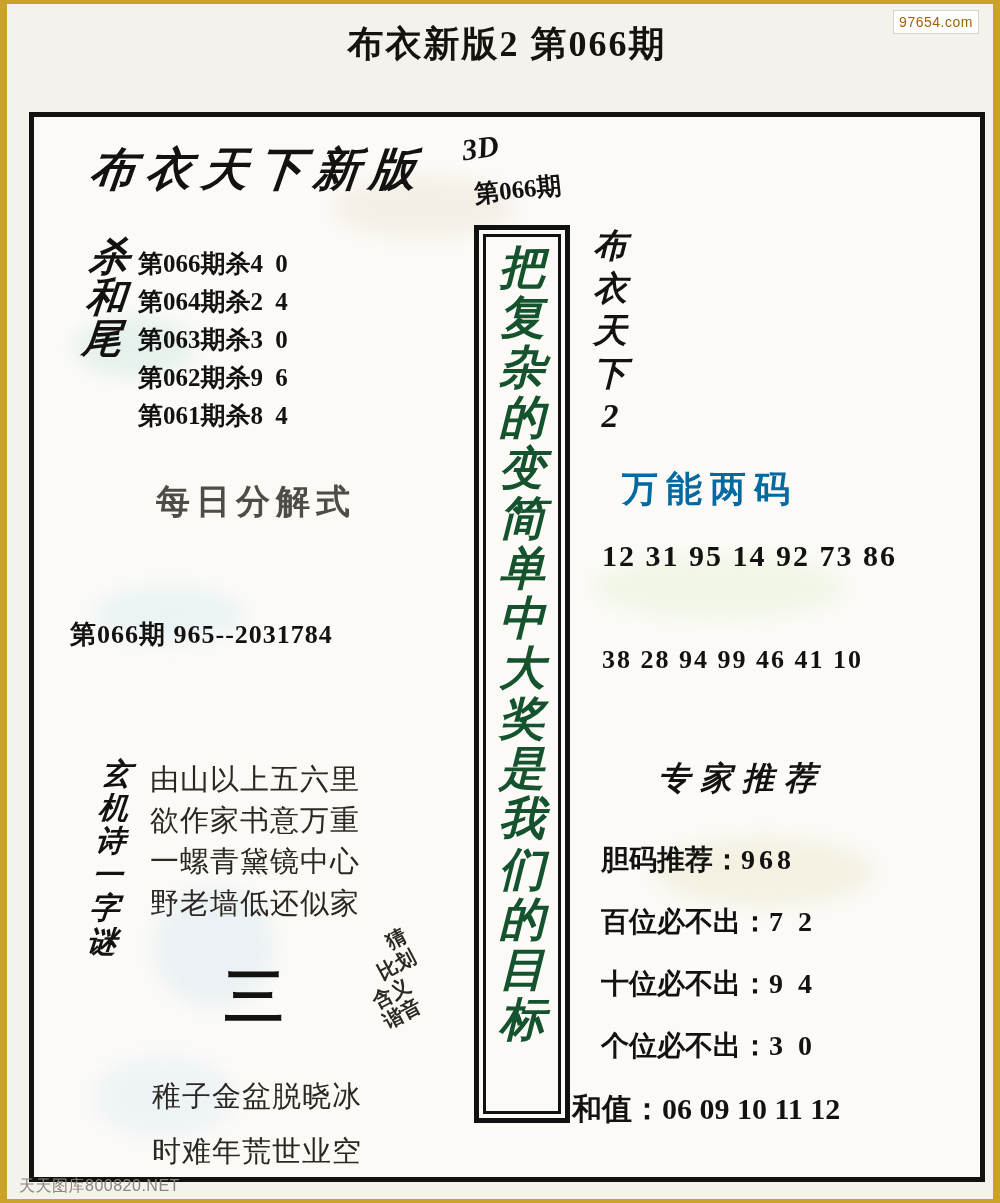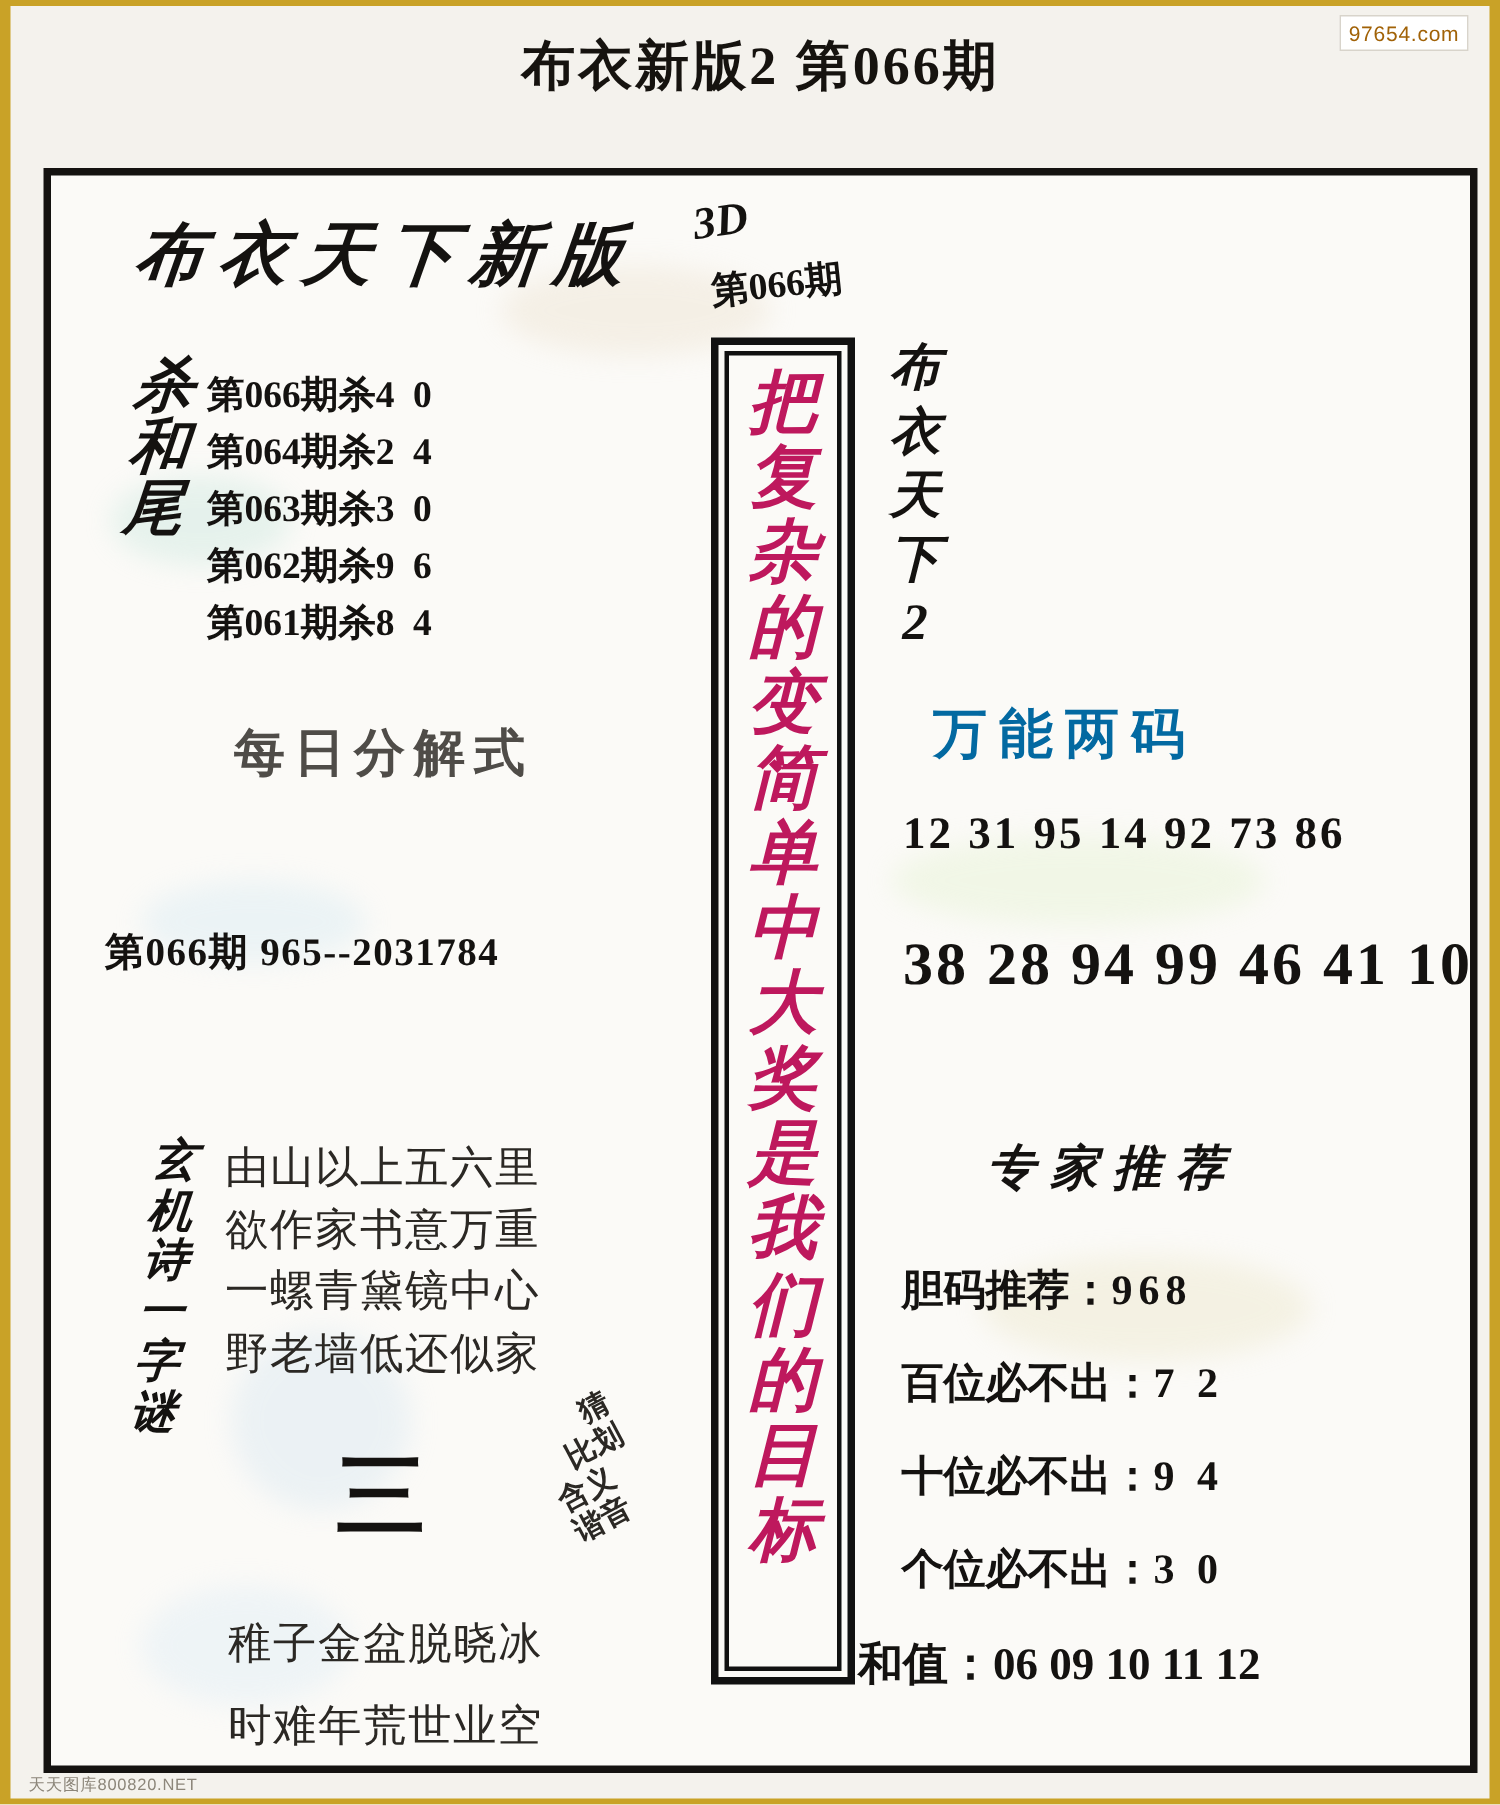--- a/index.html
+++ b/index.html
@@ -39,21 +39,21 @@
     font-size: 14px;
     font-family: "Liberation Sans", sans-serif;
     text-align: center;
     line-height: 22px;
     letter-spacing: 0.5px;
   }
   .footer-mark {
     position: absolute;
     left: 12px;
     bottom: 2px;
-    font-size: 11px;
+    font-size: 16px;
     color: #8c867a;
     font-family: "Liberation Sans", sans-serif;
     letter-spacing: 0.5px;
   }
   .title-bar {
     position: absolute;
     left: 0;
     top: 16px;
     width: 1000px;
     text-align: center;
@@ -198,21 +198,21 @@
     width: 78px;
     height: 880px;
     border: 3px solid #111;
     box-sizing: border-box;
     padding-top: 6px;
     text-align: center;
     font-size: 46px;
     font-weight: bold;
     font-style: italic;
     line-height: 1.09;
-    color: #be185d;
+    color: #14532d;
     font-family: "Liberation Serif", serif;
     letter-spacing: 0;
     word-break: break-all;
   }
 
   
   .bytx-v {
     position: absolute;
     left: 556px;
     top: 108px;
@@ -241,22 +241,22 @@
     top: 422px;
     font-size: 30px;
     font-weight: bold;
     color: #141210;
     letter-spacing: 2px;
     white-space: nowrap;
   }
   .wn-row2 {
     position: absolute;
     left: 568px;
-    top: 502px;
-    font-size: 40px;
+    top: 528px;
+    font-size: 26px;
     font-weight: bold;
     color: #141210;
     letter-spacing: 2px;
     white-space: nowrap;
   }
   .expert {
     position: absolute;
     left: 624px;
     top: 640px;
     font-size: 32px;

